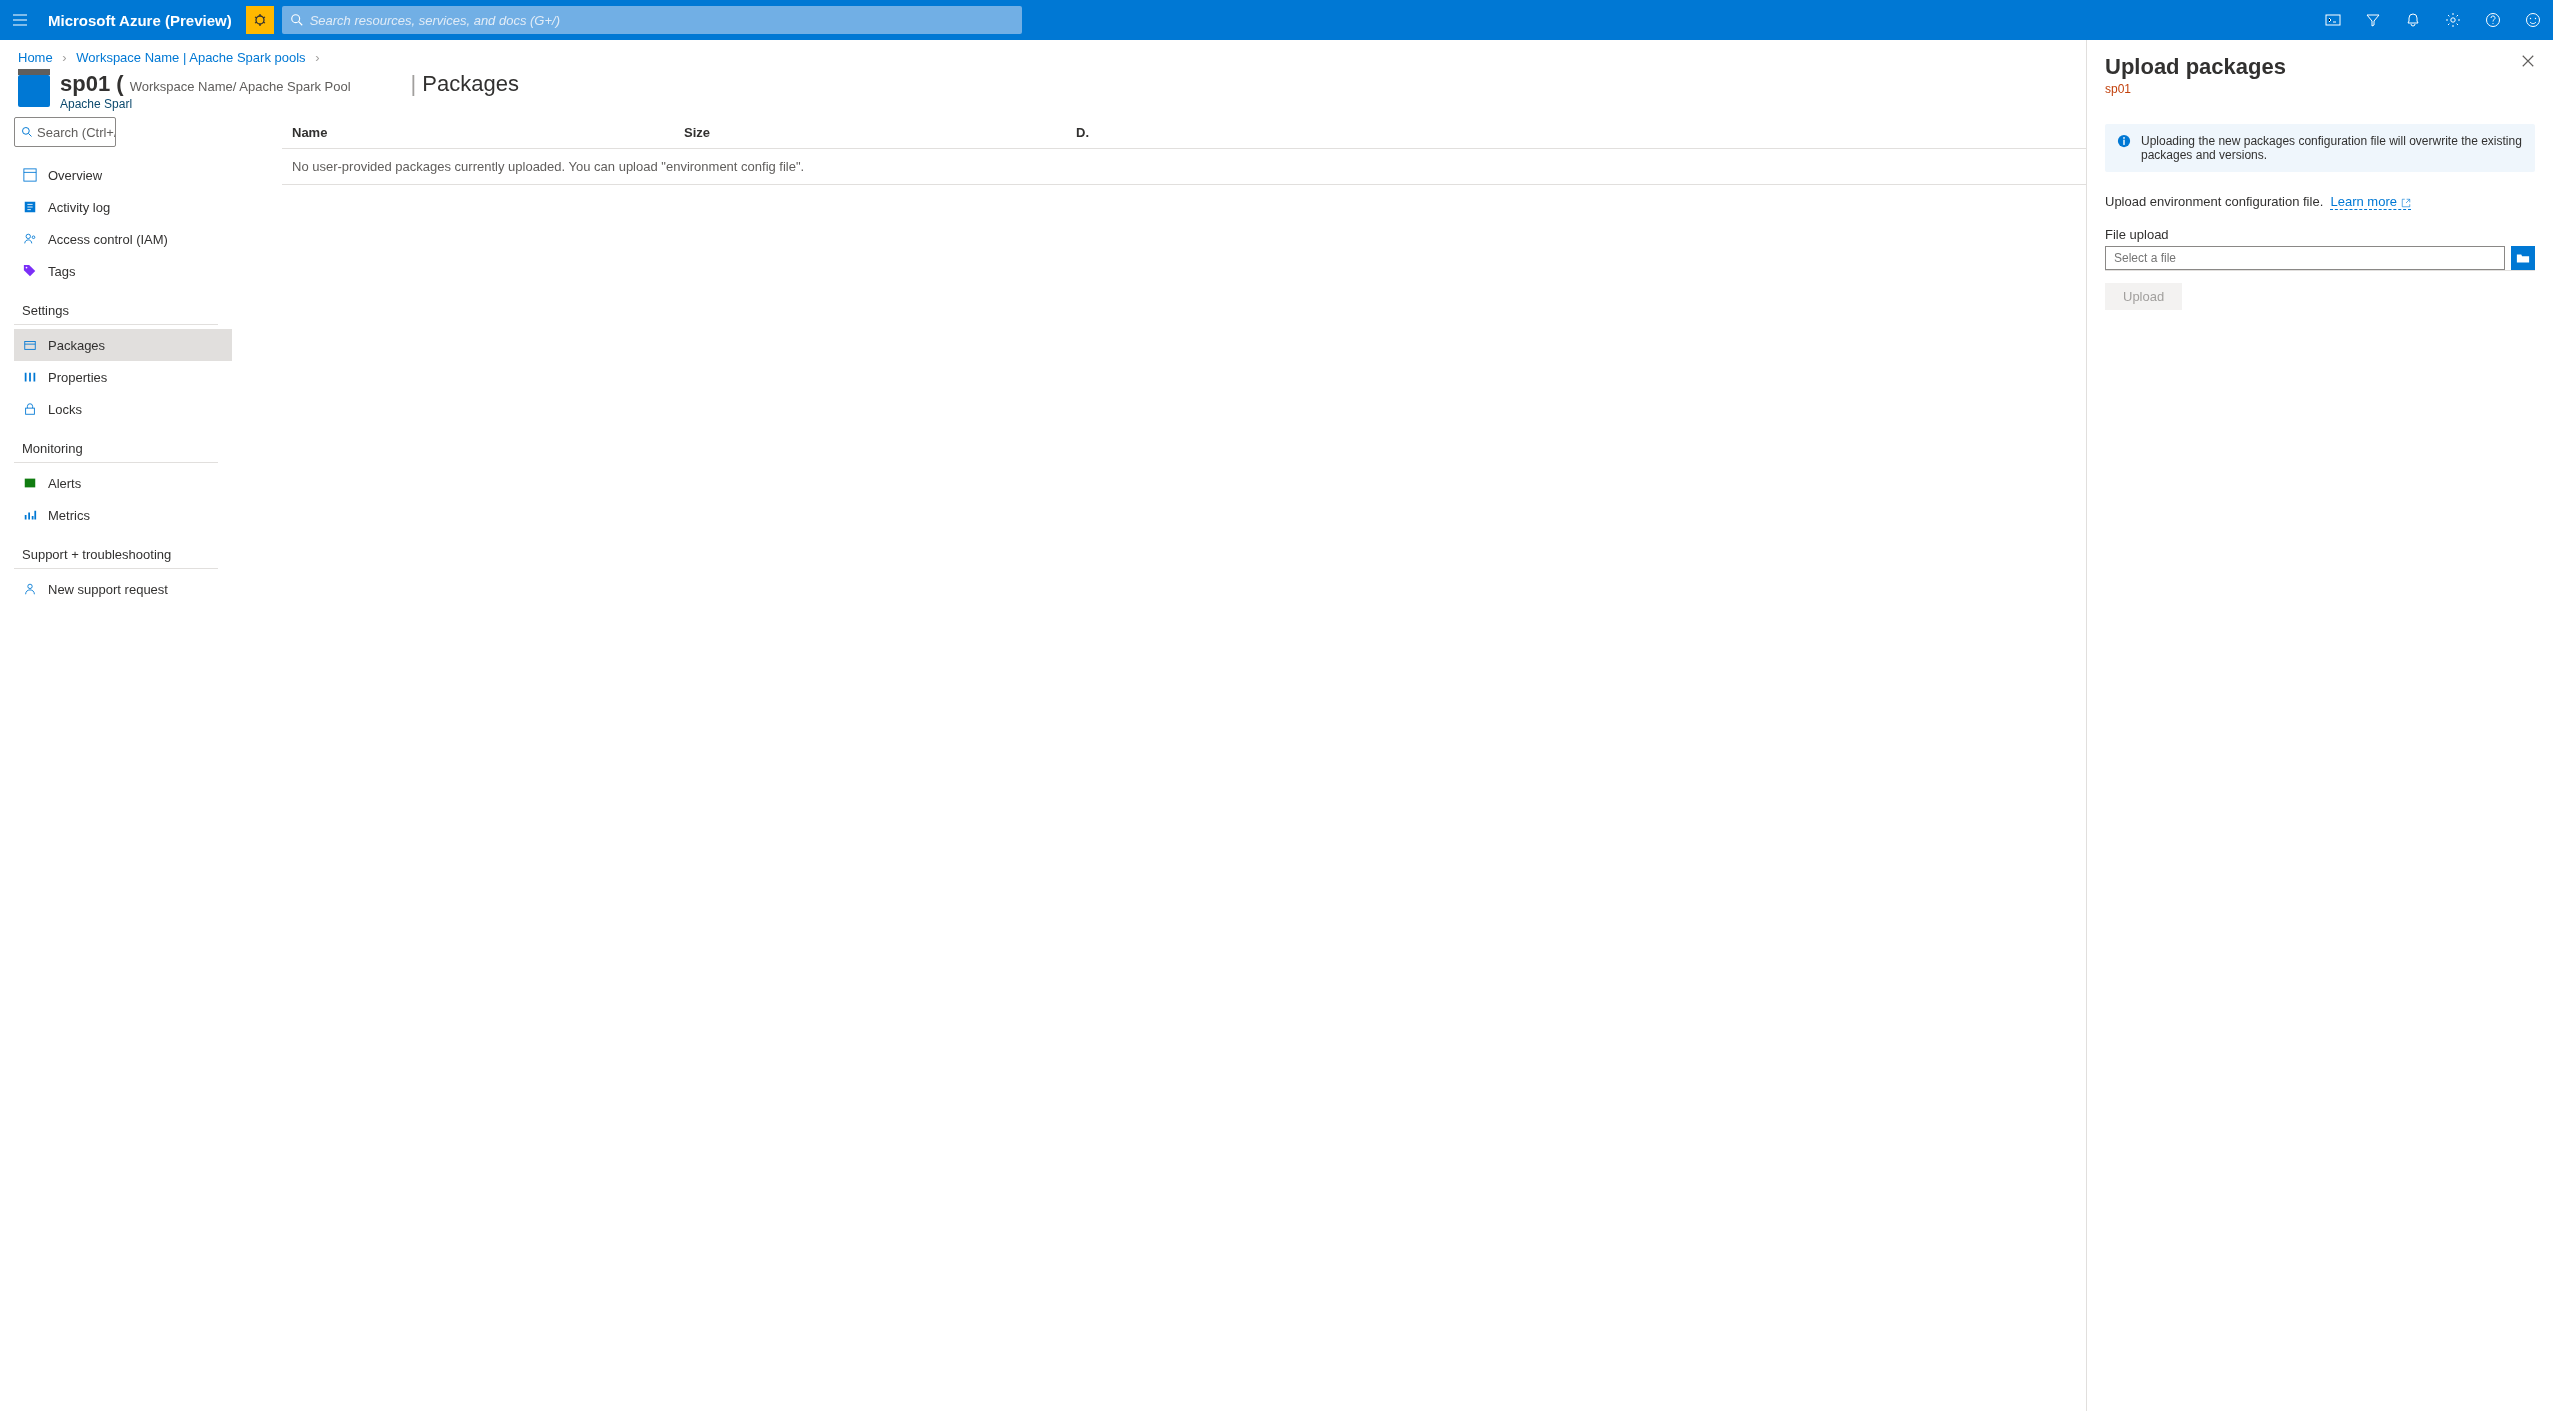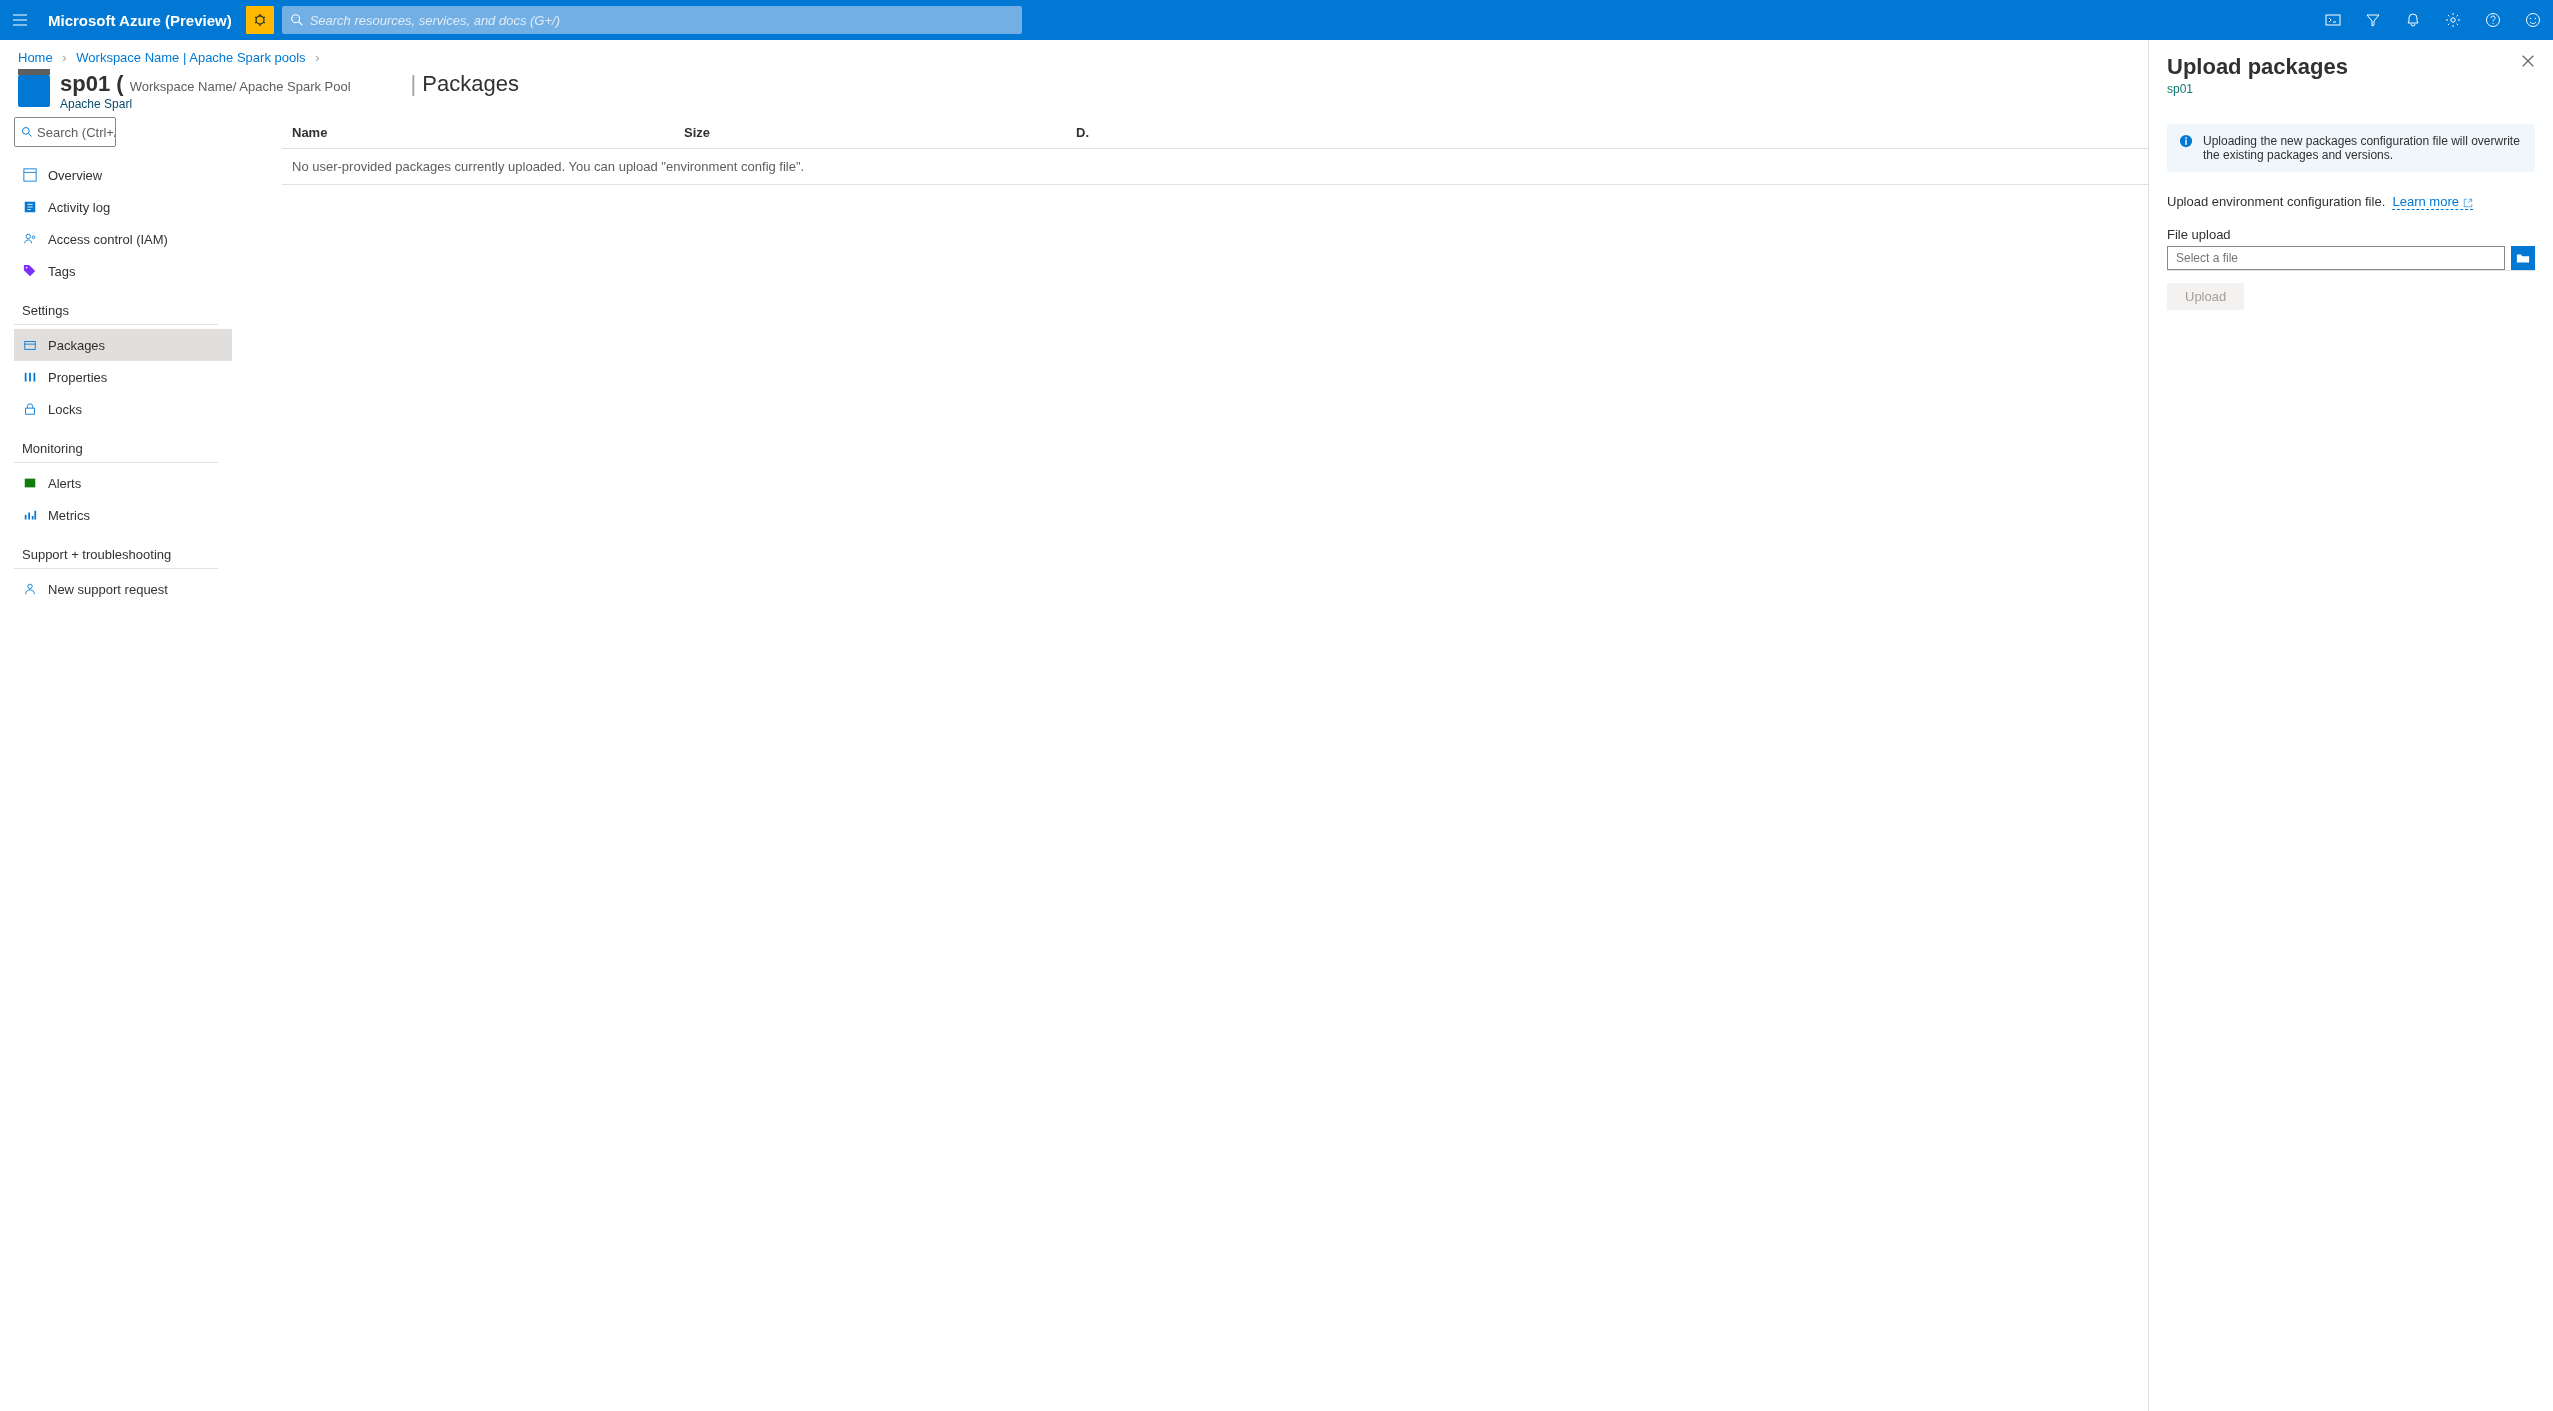--- a/index.html
+++ b/index.html
@@ -46,25 +46,25 @@
 .toolbar { height:44px; display:flex; align-items:center; border-bottom:1px solid #e1dfdd; margin-right:0; }
 .toolbar .tbtn { display:flex; align-items:center; margin-right:24px; color:#323130; cursor:pointer; font-size:13px; }
 .toolbar .tbtn .ticon { margin-right:6px; color:#0078d4; }
 .section-h { font-size:14px; font-weight:600; margin:22px 0 12px; }
 .table-head { display:flex; border-bottom:1px solid #e1dfdd; padding:8px 10px; font-size:13px; font-weight:600; color:#323130;gap:12px; }
 .table-head .th-name { width:380px; }
 .table-head .th-size { width:380px; }
 .table-row { padding:10px; border-bottom:1px solid #e1dfdd; font-size:13px; color:#605e5c; }
 
 
-.right-panel { position:fixed; top:40px; right:0; bottom:0; width:405px; background:#fff; border-left:1px solid #e1dfdd; padding:14px 18px; display:flex; flex-direction:column; }
+.right-panel { position:fixed; top:40px; right:0; bottom:0; width:467px; background:#fff; border-left:1px solid #e1dfdd; padding:14px 18px; display:flex; flex-direction:column; }
 .right-panel .rp-head { display:flex; align-items:flex-start; }
 .right-panel h2 { font-size:22px; font-weight:600; flex:1; }
 .right-panel .close { cursor:pointer; font-size:16px; color:#605e5c; }
-.right-panel .subname { font-size:12px; color:#0f766e; margin-top:2px; }
+.right-panel .subname { font-size:12px; color:#c2410c; margin-top:2px; }
 .info-box { background:#eff6fc; padding:10px 12px; display:flex; margin-top:28px; font-size:12px; color:#323130; border-radius:2px; }
 .info-box .iicon { color:#0078d4; margin-right:10px; flex-shrink:0; }
 .rp-text { font-size:13px; margin-top:22px; }
 .rp-text a { color:#0078d4; text-decoration:none; border-bottom:1px dashed #0078d4; }
 .rp-label { font-size:13px; margin-top:18px; margin-bottom:4px; }
 .file-row { display:flex; align-items:center; }
 .file-input { flex:1; height:24px; border:1px solid #8a8886; padding:0 8px; font-size:12px; color:#a19f9d; background:#fff; }
 .file-btn { width:24px; height:24px; background:#0078d4; margin-left:6px; display:flex; align-items:center; justify-content:center; cursor:pointer; }
 
 .force-box { border:3px solid #e81123; padding:12px 10px; margin-top:auto; margin-bottom:16px; display:flex; align-items:flex-start; font-size:12.5px; }

